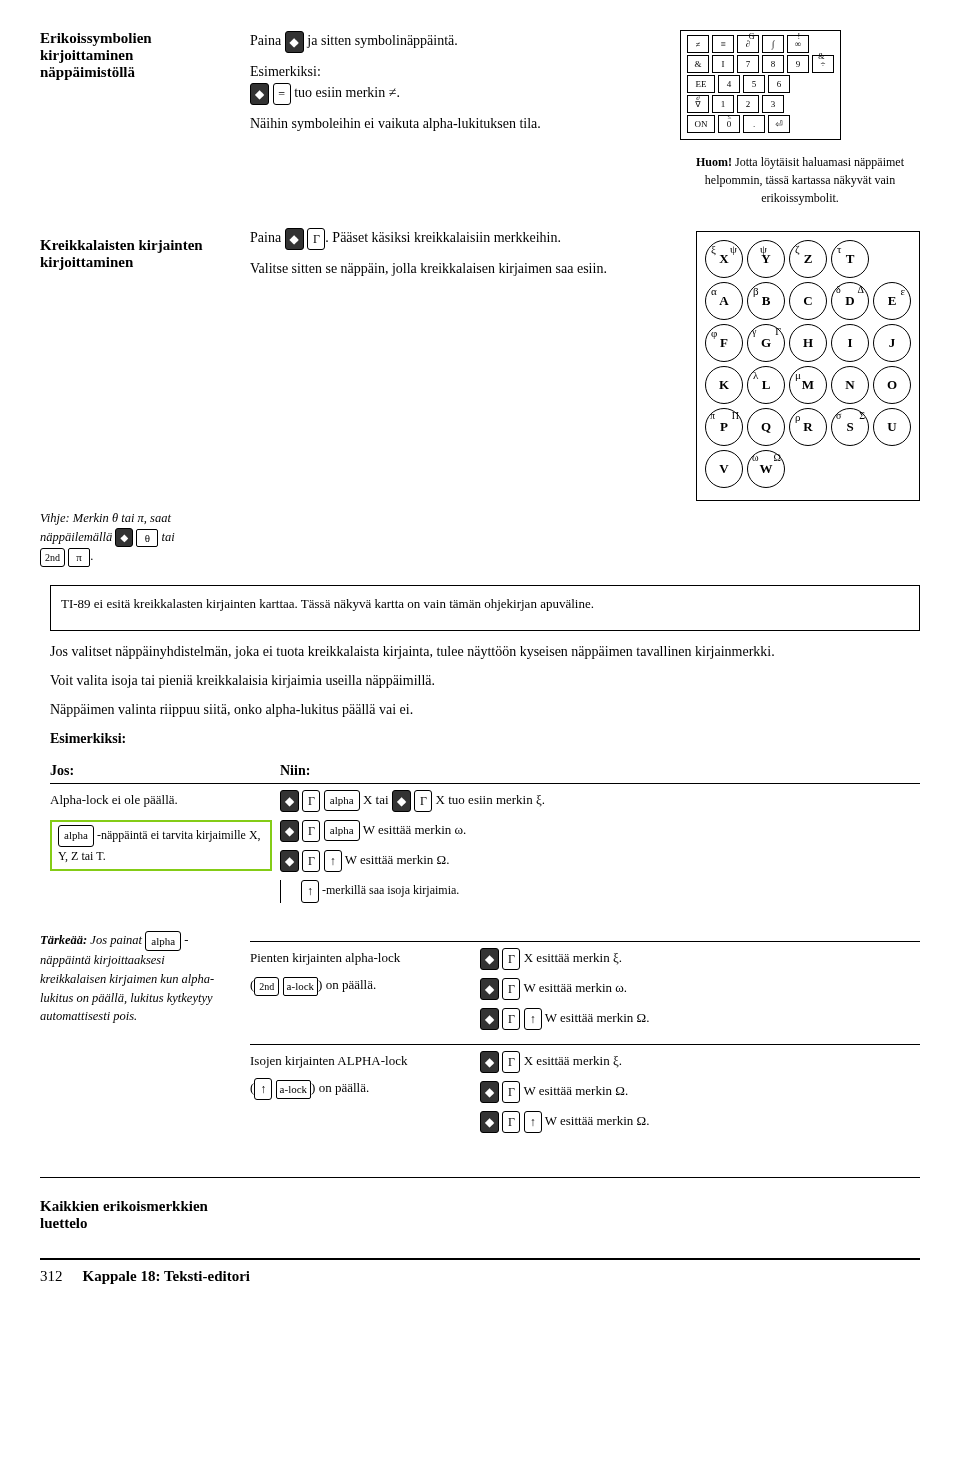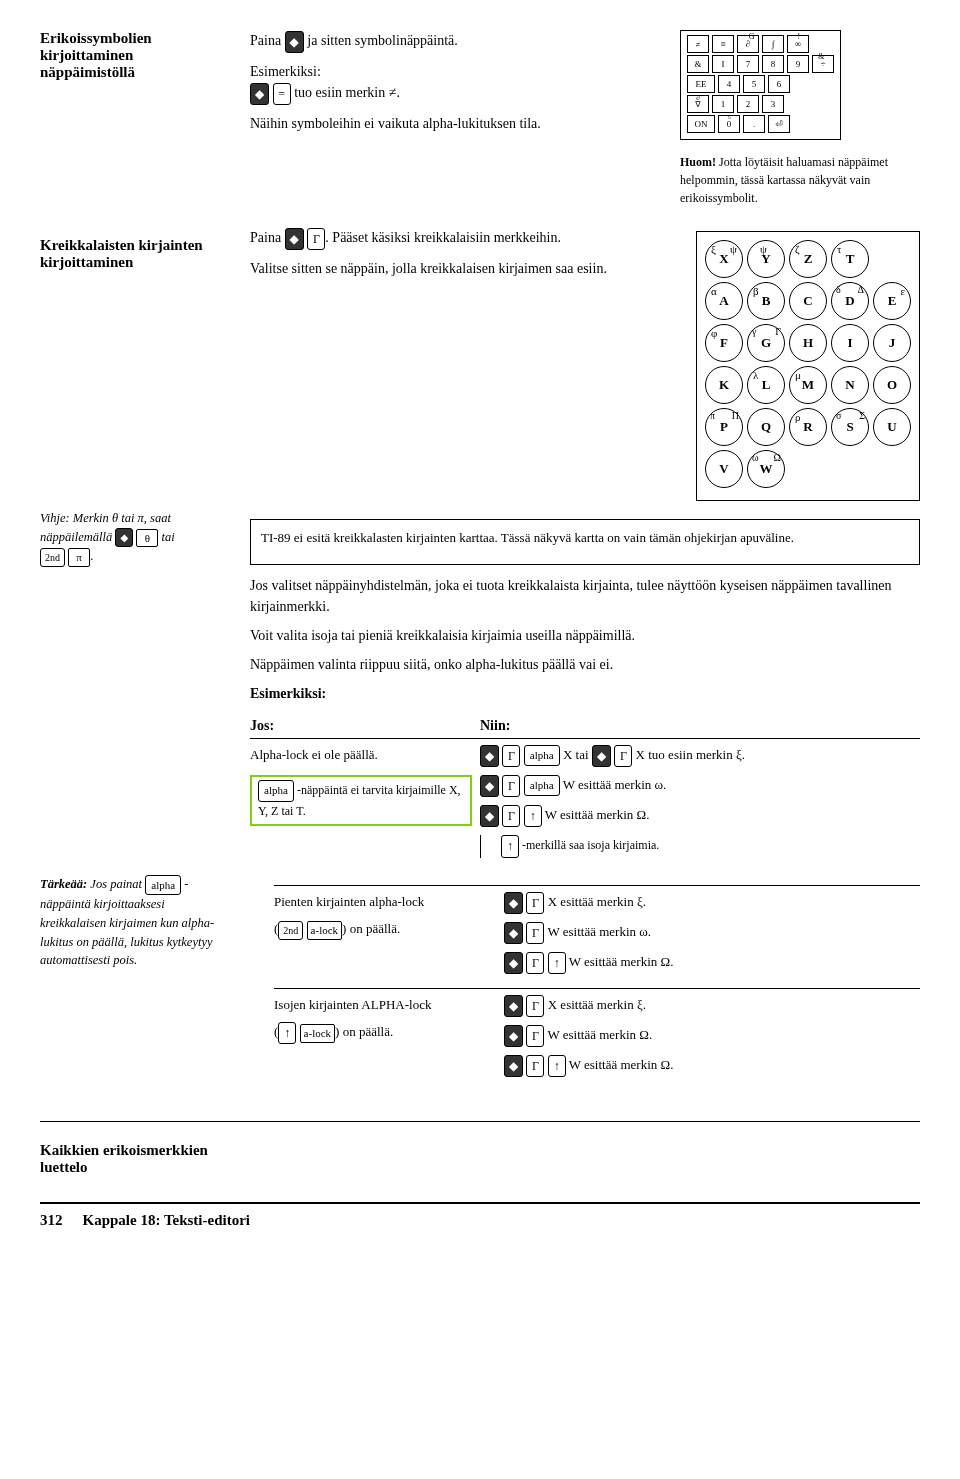--- a/index.html
+++ b/index.html
@@ -197,21 +197,21 @@
     .footer {
       display: flex;
       align-items: center;
       gap: 20px;
       margin-top: 20px;
       border-top: 2px solid #000;
       padding-top: 8px;
     }
 
     .footer-page {
-      font-weight: bold;
+      font-weight: normal;
       font-size: 15px;
     }
 
     .footer-title {
       font-weight: bold;
       font-size: 15px;
     }
 
     
     .inset-note {
@@ -381,21 +381,21 @@
                 </span>
               </div>
               <div class="sk-cell">
                 <span style="font-size:9px;">.</span>
               </div>
               <div class="sk-cell">
                 <span style="font-size:9px;">⏎</span>
               </div>
             </div>
           </div>
-          <div style="font-size:12px; margin-top:5px; max-width:240px; line-height:1.5;">
+          <div style="font-size:12px; margin-top:5px; max-width:240px; line-height:1.5;text-align:center;">
             <span class="bold">Huom!</span>
             <span> Jotta löytäisit haluamasi näppäimet helpommin, tässä kartassa näkyvät vain erikoissymbolit.</span>
           </div>
         </div>
 
         <p>
           Paina <span class="key-btn filled">◆</span> ja sitten symbolinäppäintä.
         </p>
         <p>
           Esimerkiksi:<br>
@@ -542,21 +542,21 @@
             Paina <span class="key-btn filled">◆</span>
             <span class="key-btn">Γ</span>.
             Pääset käsiksi kreikkalaisiin merkkeihin.
           </p>
           <p>Valitse sitten se näppäin, jolla kreikkalaisen kirjaimen saa esiin.</p>
         </div>
 
       </div>
     </div>
 
-    <div class="content-area" style="margin-top:8px;">
+    <div class="content-area" style="margin-top:8px;flex-direction:column;">
       <div class="left-col">
         <p class="vihje-text">
           <span class="italic">Vihje: Merkin θ tai π, saat näppäilemällä</span>
           <span class="key-btn filled" style="font-size:10px;">◆</span>
           <span class="bracket-key">θ</span>
           <span class="italic"> tai</span><br>
           <span class="key-btn" style="font-size:10px;">2nd</span>
           <span class="bracket-key">π</span>.
         </p>
       </div>
@@ -612,21 +612,21 @@
                   <span class="key-btn">↑</span>
                   <span>-merkillä saa isoja kirjaimia.</span>
                 </div>
               </td>
             </tr>
           </tbody>
         </table>
       </div>
     </div>
 
-    <div class="content-area" style="margin-top:1px;gap:24px;">
+    <div class="content-area" style="margin-top:12px;">
       <div class="left-col">
         <p class="tarkea-text">
           <span class="bold italic">Tärkeää:</span>
           <span class="italic"> Jos painat </span>
           <span class="alpha-badge">alpha</span>
           <span class="italic"> -näppäintä kirjoittaaksesi kreikkalaisen kirjaimen kun alpha-lukitus on päällä, lukitus kytkeytyy automattisesti pois.</span>
         </p>
       </div>
       <div class="right-col">
         <table class="jos-niin-table">

